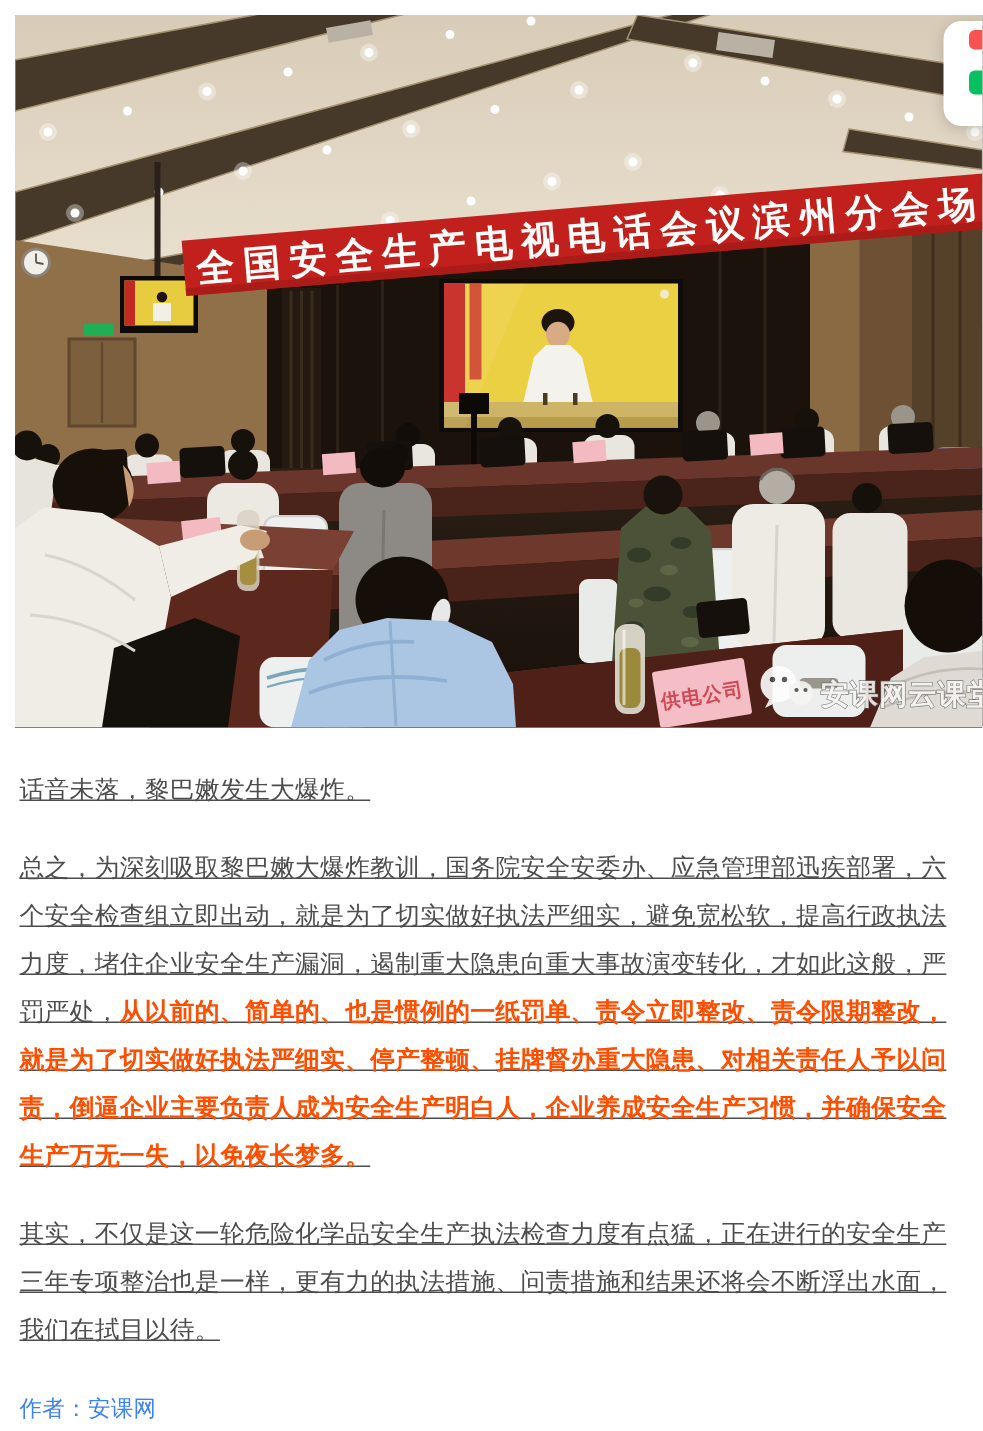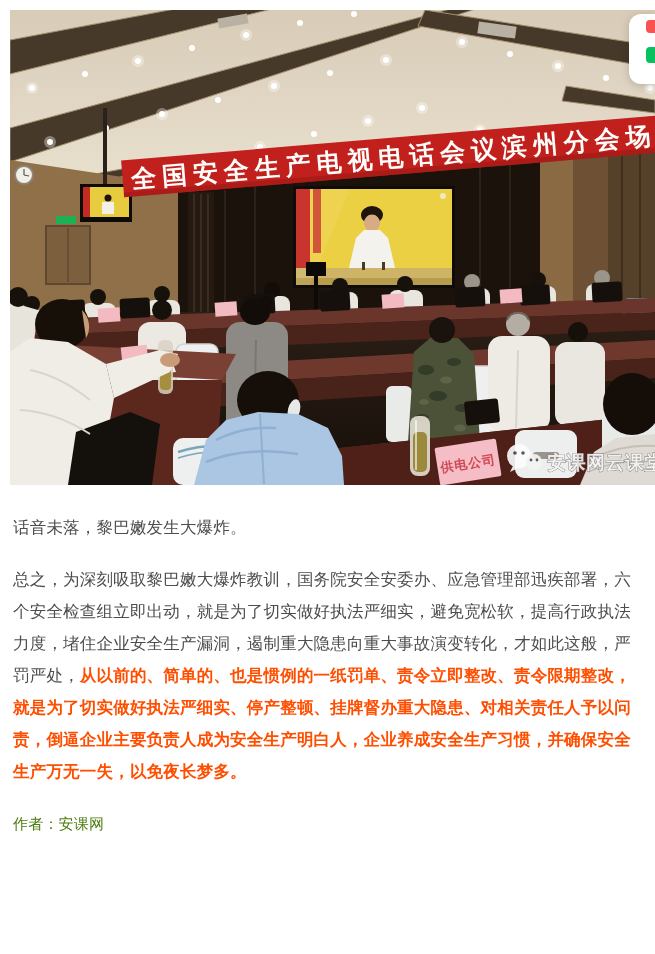--- a/index.html
+++ b/index.html
@@ -21,24 +21,24 @@
   }
   .float-icon{position:absolute;right:0;border-radius:4px 0 0 4px;}
   .float-icon.red{top:6px;width:9px;height:13px;background:#fa5151;}
   .float-icon.green{top:33px;width:9px;height:16px;background:#07c160;}
   
   .article{
     position:absolute;left:13px;top:511px;width:629px;
     color:#4d4d4d;font-size:16.5px;line-height:32px;
     letter-spacing:0.2px;
   }
-  .article p{margin:0 0 20px 0;}
+  .article p{margin:0 0 20px 0;text-decoration:underline;}
   .hl{color:#ff4e00;font-weight:bold;}
   .author{
-    margin-top:26px;color:#4d7c0f;font-size:15px;line-height:21px;
+    margin-top:26px;color:#3b82f6;font-size:15px;line-height:21px;
   }
 </style>
 </head>
 <body>
 
 <div class="photo-wrap">
 <svg width="645" height="475" viewBox="0 0 645 475" preserveAspectRatio="none">
   <defs>
     <linearGradient id="ceilG" x1="0" y1="0" x2="0" y2="1">
       <stop offset="0" stop-color="#d8ccb8"></stop>
@@ -375,14 +375,17 @@
   <div class="float-icon green"></div>
 </div>
 
 <div class="article">
   <p>
     <span>话音未落，黎巴嫩发生大爆炸。</span>
   </p>
   <p>
     <span>总之，为深刻吸取黎巴嫩大爆炸教训，国务院安全安委办、应急管理部迅疾部署，六个安全检查组立即出动，就是为了切实做好执法严细实，避免宽松软，提高行政执法力度，堵住企业安全生产漏洞，遏制重大隐患向重大事故演变转化，才如此这般，严罚严处，</span><strong class="hl">从以前的、简单的、也是惯例的一纸罚单、责令立即整改、责令限期整改，就是为了切实做好执法严细实、停产整顿、挂牌督办重大隐患、对相关责任人予以问责，倒逼企业主要负责人成为安全生产明白人，企业养成安全生产习惯，并确保安全生产万无一失，以免夜长梦多。</strong>
   </p>
+  <p>
+    <span>其实，不仅是这一轮危险化学品安全生产执法检查力度有点猛，正在进行的安全生产三年专项整治也是一样，更有力的执法措施、问责措施和结果还将会不断浮出水面，我们在拭目以待。</span>
+  </p>
   <div class="author">作者：安课网</div>
 </div>
 
 </body></html>

